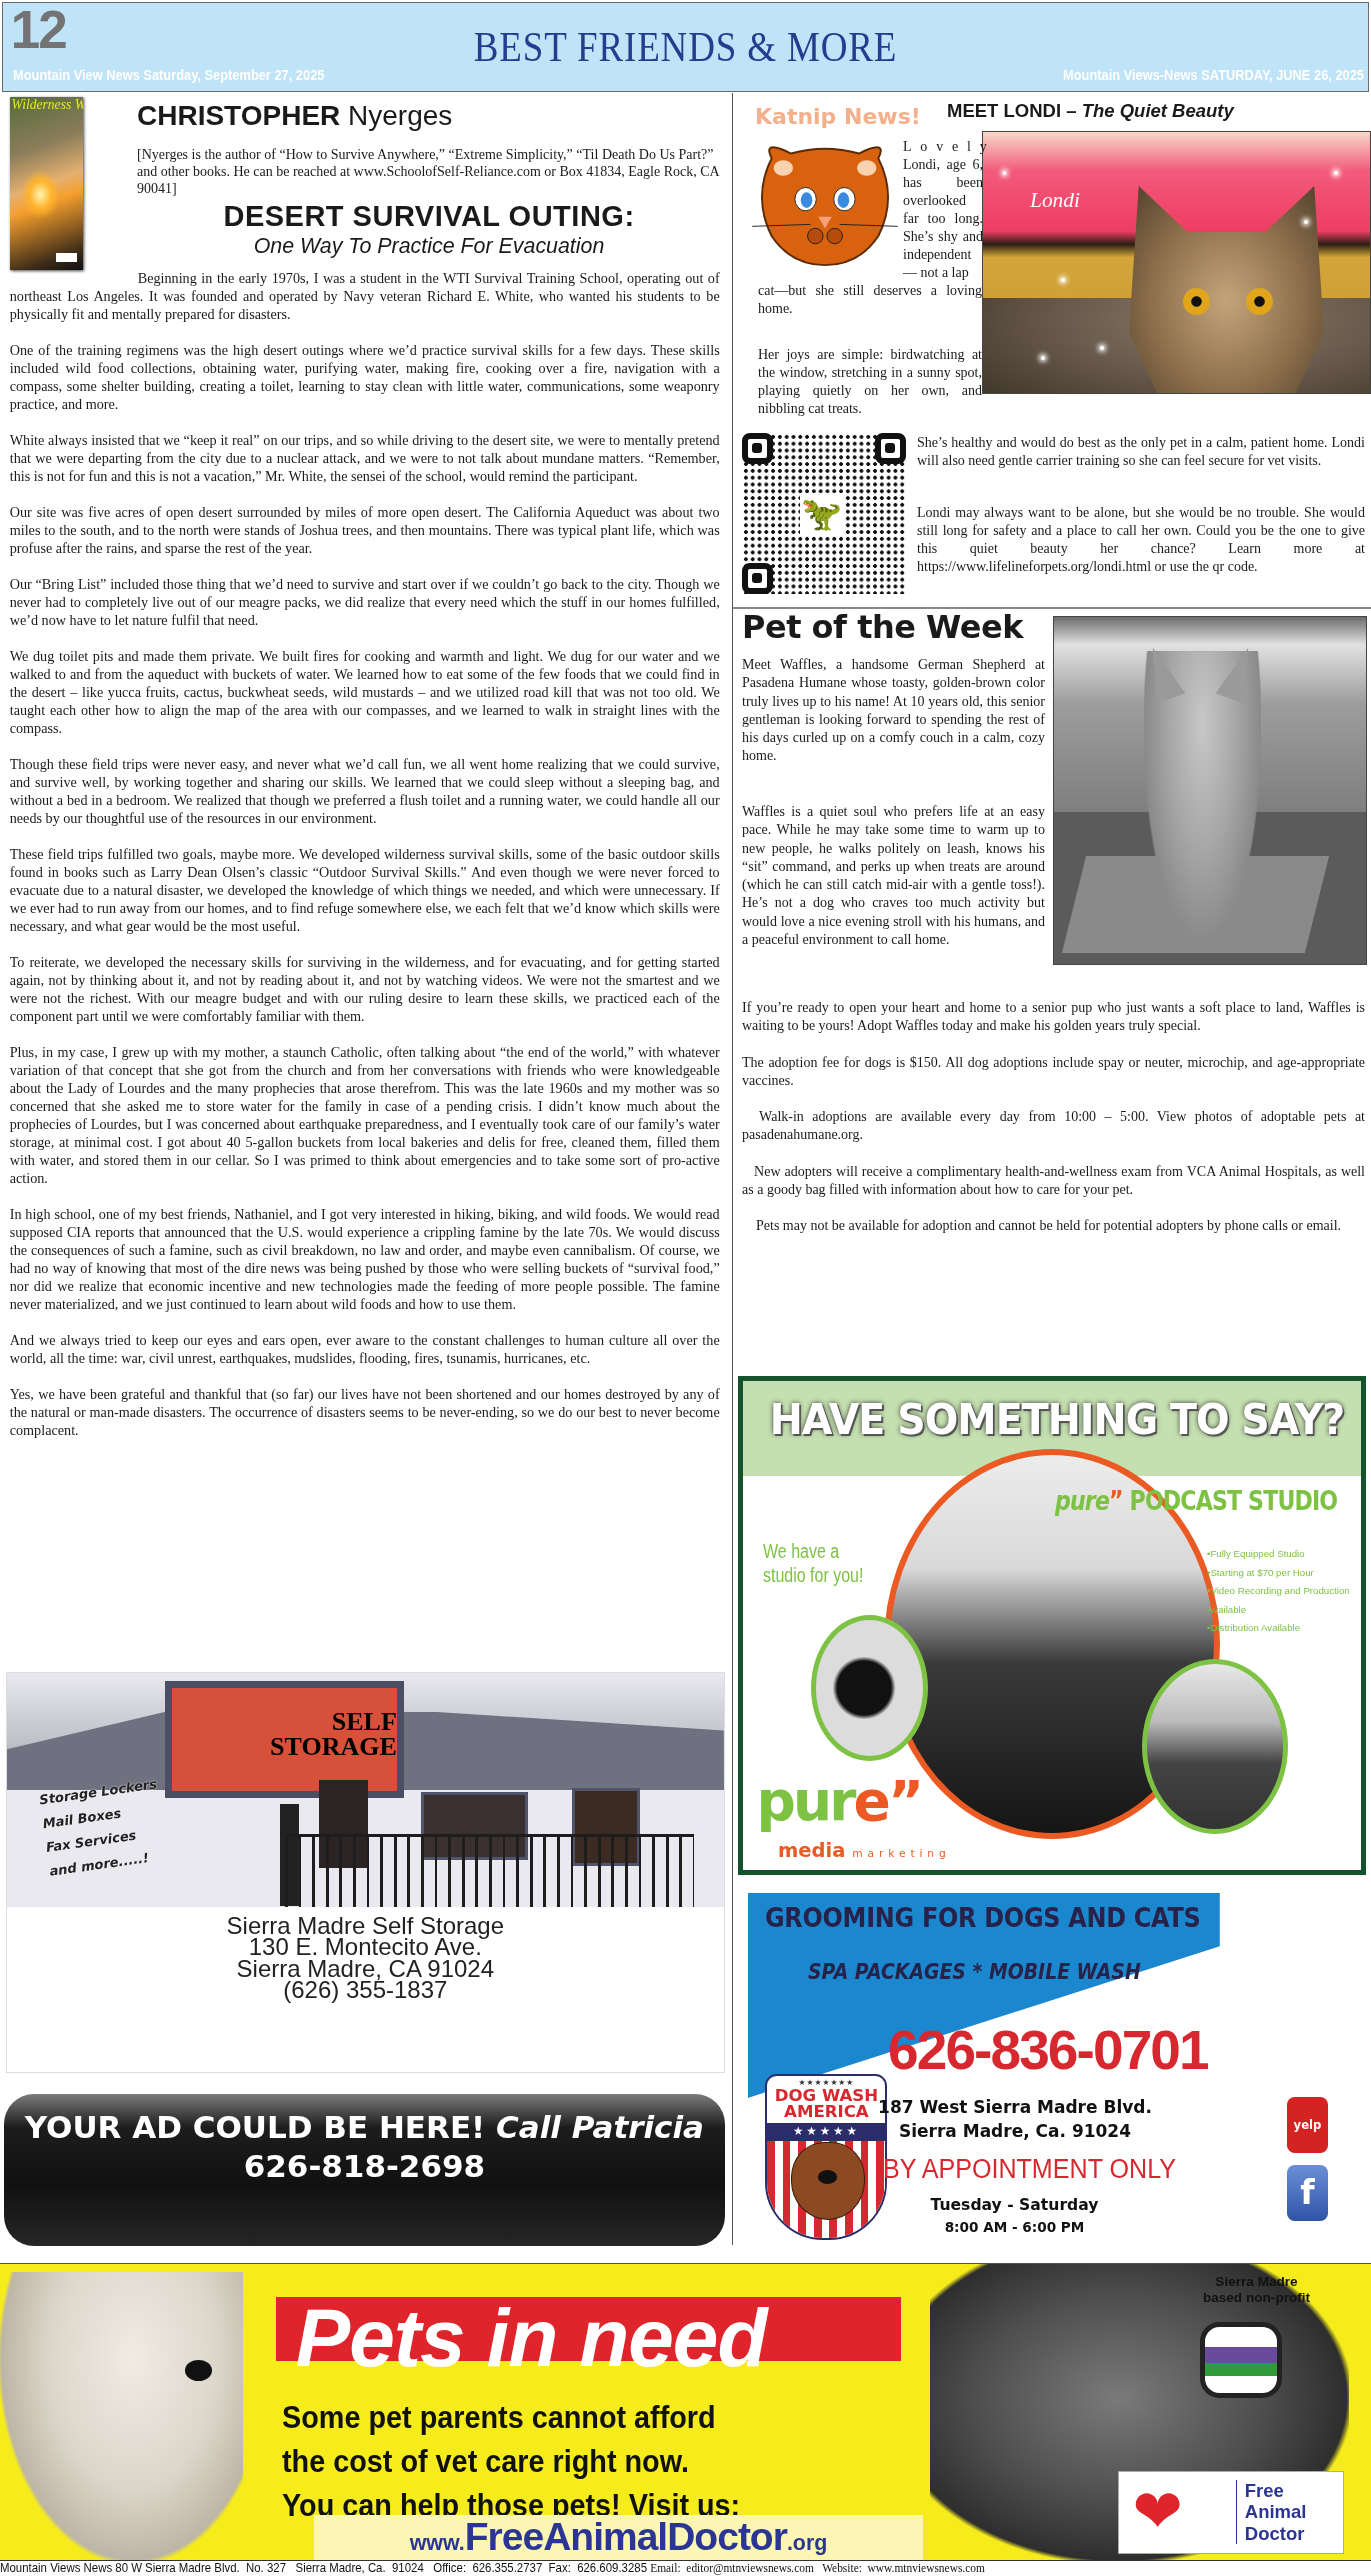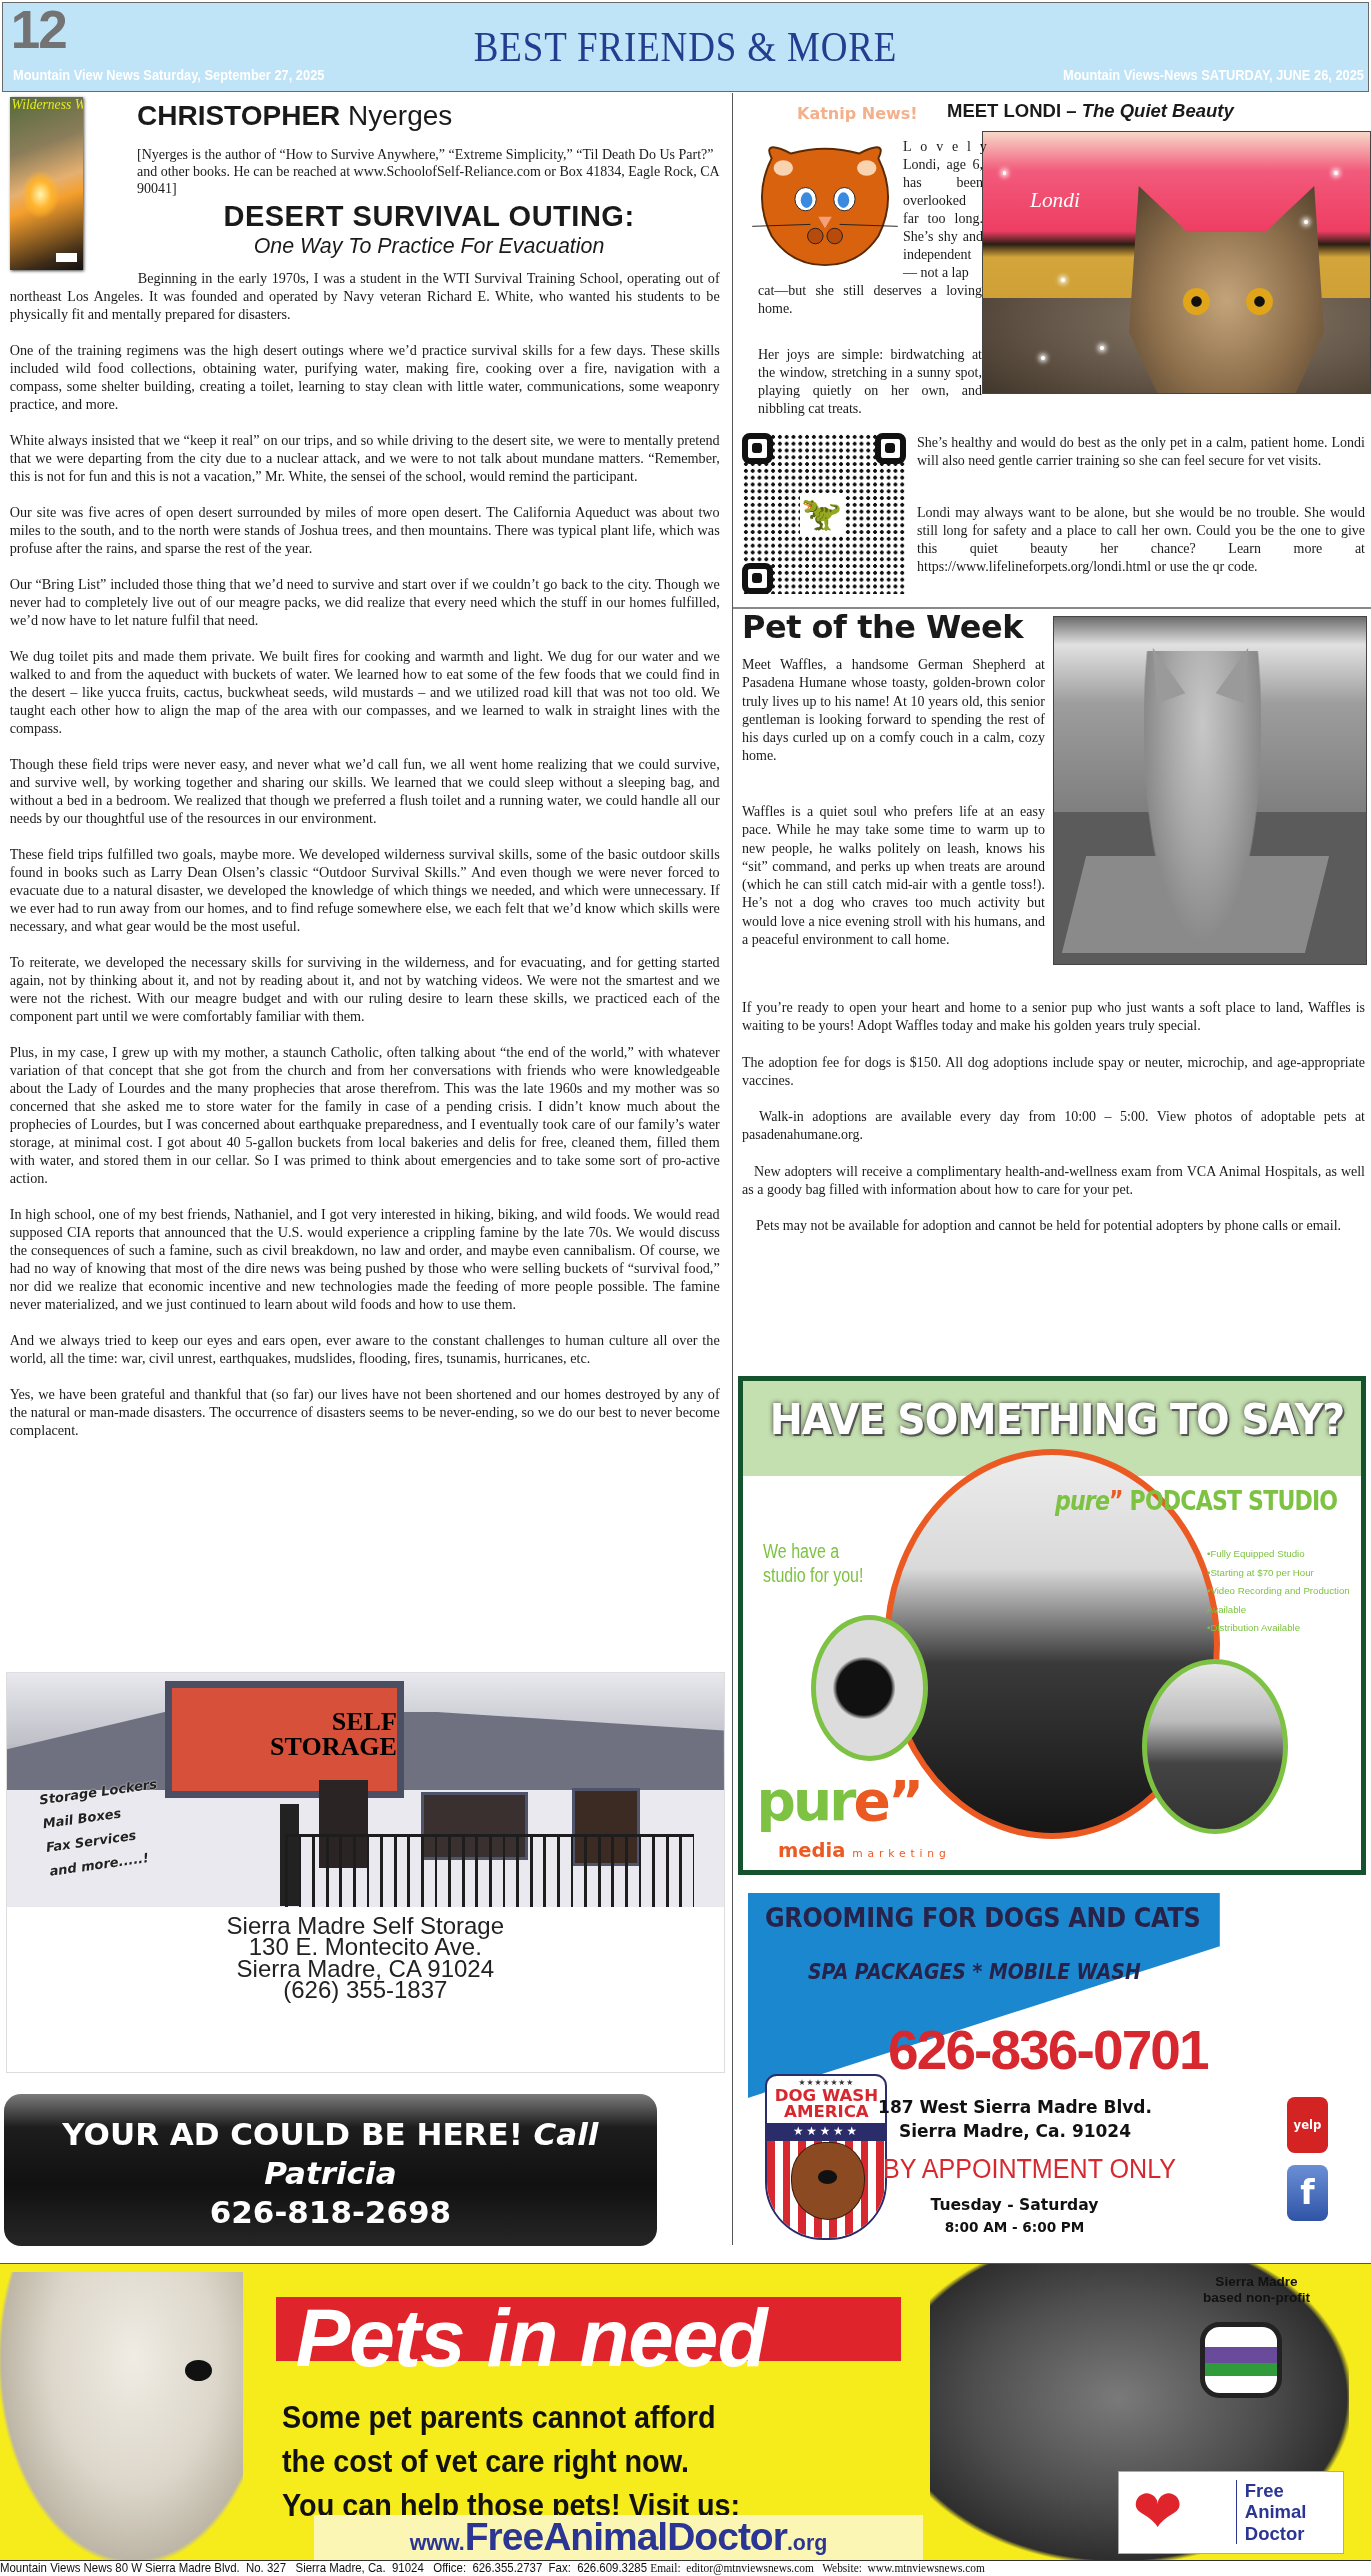--- a/index.html
+++ b/index.html
@@ -54,27 +54,27 @@
   .storage-photo .post { position: absolute; left: 273px; top: 131px; width: 19.5px; height: 102px; background: #222; }
   .storage-photo .fence { position: absolute; left: 278px; top: 161px; width: 409px; height: 73px;
     background: repeating-linear-gradient(90deg, #1d1d1d 0 2.9px, transparent 2.9px 13.6px); border-top: 3.9px solid #1d1d1d; }
   .storage-photo .door { position: absolute; left: 312px; top: 107px; width: 49px; height: 88px; background: #2a2424; }
   .storage-photo .window1 { position: absolute; left: 414px; top: 119px; width: 107px; height: 68px; background: #3a3030; border: 3.9px solid #50546a; }
   .storage-photo .window2 { position: absolute; left: 565px; top: 115px; width: 68px; height: 78px; background: #3b2b22; border: 3.9px solid #50546a; }
   .storage-photo .services { position: absolute; left: 37px; top: 107px; font-family: "DejaVu Sans", sans-serif; font-weight: bold; font-style: italic;
     font-size: 13px; color: #222; line-height: 24px; transform: rotate(-8deg); text-shadow: 0 0 1.9px #fff; }
   .storage-lines { position: absolute; left: 0; top: 242px; width: 717px; text-align: center; font-family: "Liberation Sans", sans-serif; font-size: 24px; line-height: 21.4px; color: #222; }
 
-  .your-ad { position: absolute; left: 3.9px; top: 2094px; width: 653px; height: 152px; border-radius: 17px;
+  .your-ad { position: absolute; left: 3.9px; top: 2094px; width: 721px; height: 152px; border-radius: 30px;
     background: linear-gradient(180deg, #7c7c7c 0%, #1d1d1d 22%, #111 60%, #262626 100%); color: #fff;
-    text-align: center; font-family: "DejaVu Sans", sans-serif; font-weight: bold; font-size: 31px; line-height: 39px; padding-top: 21px; }
+    text-align: center; font-family: "DejaVu Sans", sans-serif; font-weight: bold; font-size: 31px; line-height: 39px; padding-top: 14px; }
   .your-ad .call { font-style: italic; }
 
   
-  .katnip-logo { position: absolute; left: 797px; top: 104px; font-family: "DejaVu Sans", sans-serif; font-size: 16px; font-weight: bold; color: #f3b08a; }
+  .katnip-logo { position: absolute; left: 755px; top: 104px; font-family: "DejaVu Sans", sans-serif; font-size: 22px; font-weight: bold; color: #f3b08a; }
   .cat-face { position: absolute; left: 752px; top: 139px; width: 146px; height: 131px; }
   .londi-title { position: absolute; left: 947px; top: 100px; font-family: "Liberation Sans", sans-serif; font-size: 18.5px; font-weight: bold; }
   .londi-title i { font-style: italic; }
   .londi-photo { position: absolute; left: 982px; top: 131px; width: 389px; height: 263px; border: 1px solid #444; overflow: hidden;
     background: linear-gradient(180deg, #f7d8c8 0%, #f25a7b 15%, #ee3d62 38%, #2a1e14 43%, #d3a53a 48%, #c6952c 100%); }
   .londi-photo .cat-body { position: absolute; left: 0; top: 166px; width: 389px; height: 107px; background: radial-gradient(ellipse at 60% 20%, #8a7a6a 0%, #5e5143 60%, #3b3126 100%); }
   .londi-photo .cat-head { position: absolute; left: 146px; top: 54px; width: 195px; height: 209px; background: radial-gradient(ellipse at 50% 55%, #c3a47a 0%, #8c6e4b 55%, #4f3f2b 100%); clip-path: polygon(5% 0, 30% 22%, 70% 22%, 95% 0, 100% 70%, 85% 100%, 15% 100%, 0 70%); }
   .londi-photo .eye { position: absolute; top: 156px; width: 27px; height: 27px; border-radius: 50%; background: radial-gradient(circle, #111 0 25%, #e0a51a 30% 100%); }
   .londi-photo .name-tag { position: absolute; left: 47px; top: 56px; font-family: "Liberation Serif", serif; font-style: italic; font-size: 21.4px; color: #fff; }
   .londi-photo .sparkle { position: absolute; width: 3.9px; height: 3.9px; border-radius: 50%; background: #fff; box-shadow: 0 0 5.8px 1.9px #fff; }

